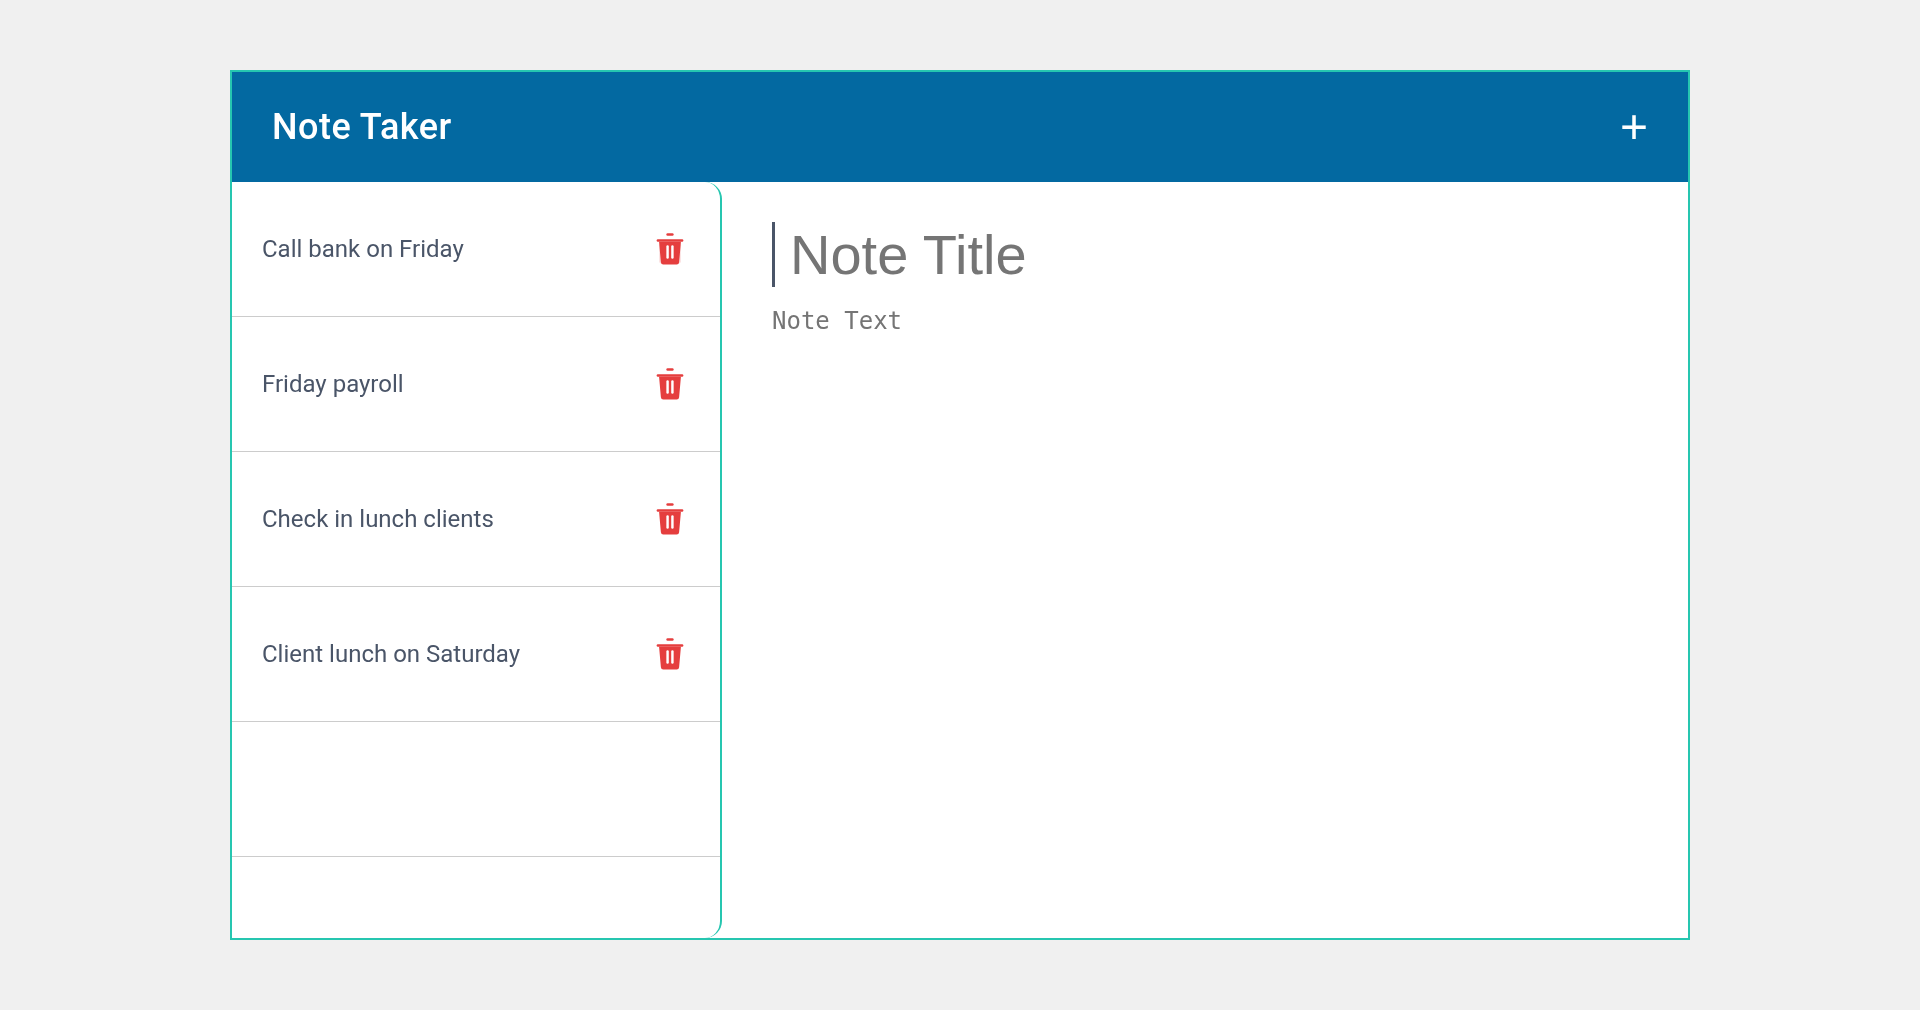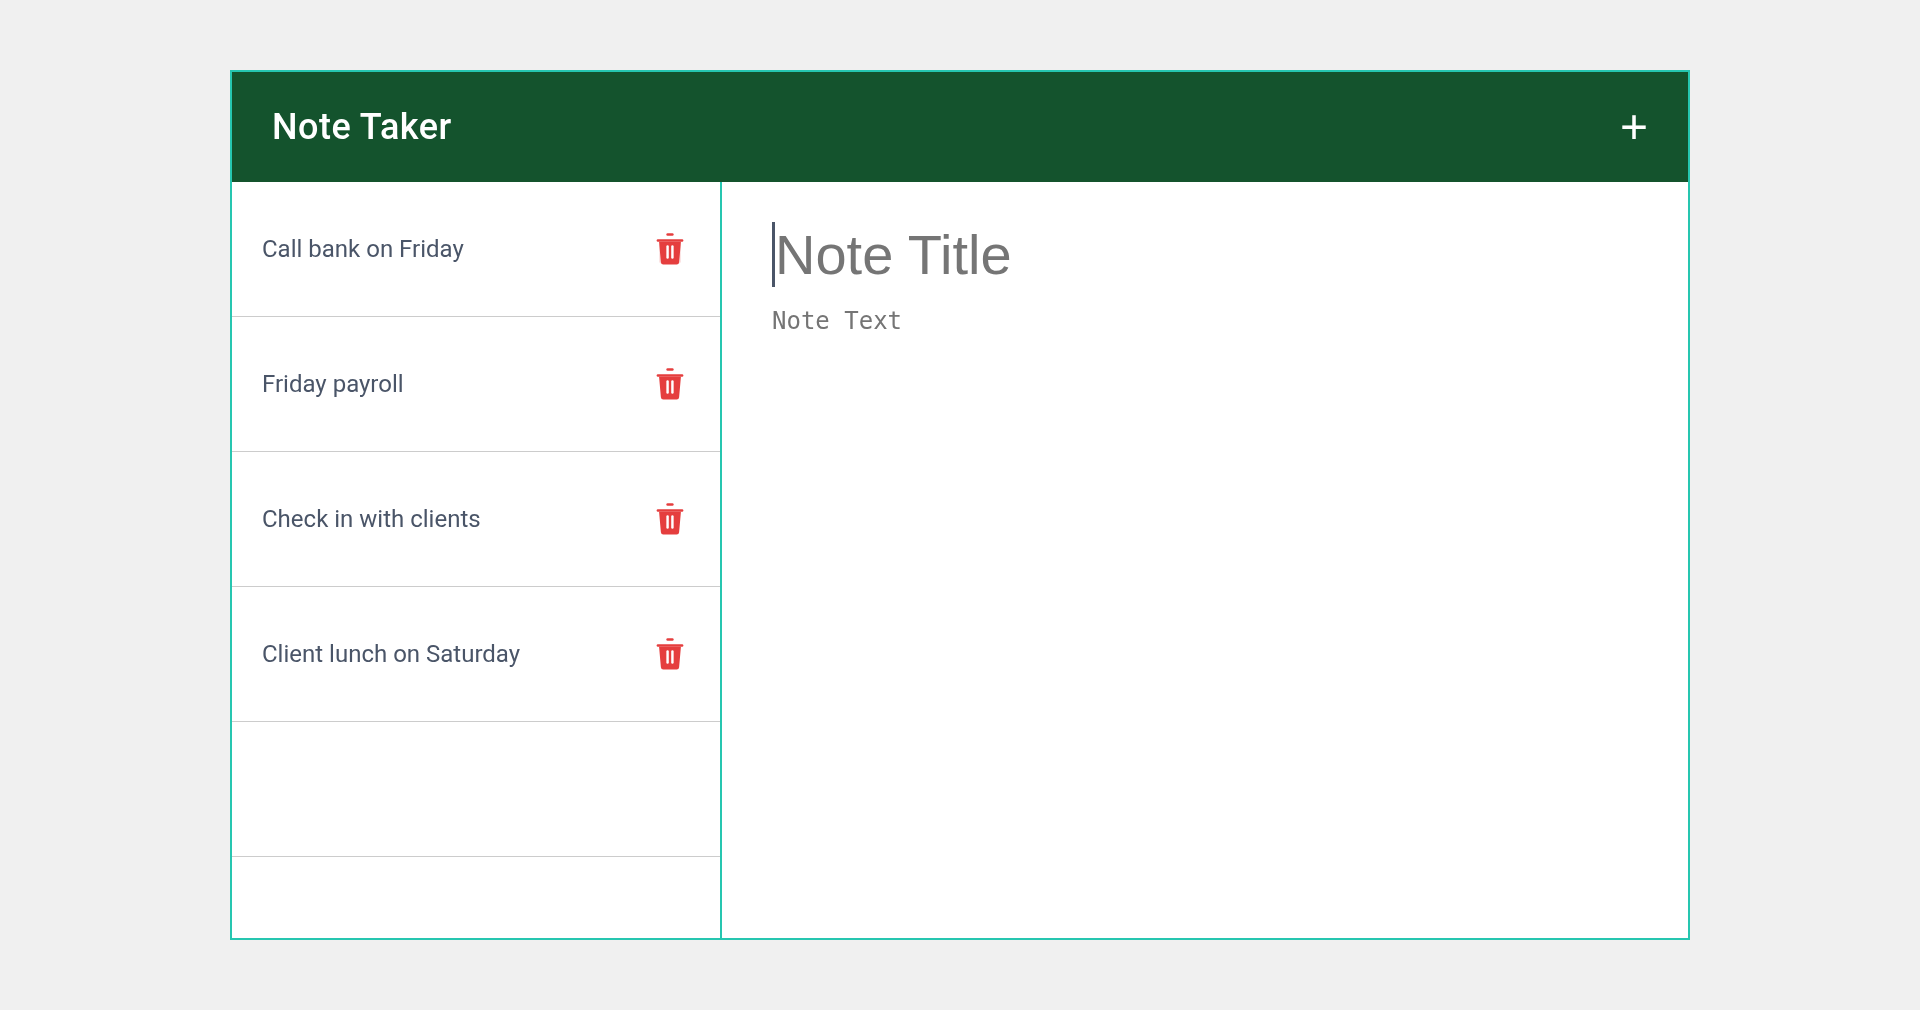--- a/index.html
+++ b/index.html
@@ -21,21 +21,21 @@
       width: 1460px;
       height: 870px;
       border: 2px solid #26c6b0;
       background: #fff;
       display: flex;
       flex-direction: column;
       overflow: hidden;
     }
 
     .app-header {
-      background: #14532d;
+      background: #0369a1;
       height: 110px;
       display: flex;
       align-items: center;
       justify-content: space-between;
       padding: 0 40px;
       flex-shrink: 0;
     }
 
     .app-title {
       color: #fff;
@@ -60,20 +60,21 @@
       flex: 1;
       overflow: hidden;
     }
 
     .notes-list {
       width: 490px;
       flex-shrink: 0;
       border-right: 2px solid #26c6b0;
       overflow-y: auto;
       background: #fff;
+      border-radius: 17px;
     }
 
     .note-item {
       display: flex;
       align-items: center;
       justify-content: space-between;
       padding: 0 30px;
       height: 135px;
       border-bottom: 1px solid #ccc;
       cursor: pointer;
@@ -111,20 +112,21 @@
       flex-direction: column;
       gap: 20px;
     }
 
     .note-title-input {
       font-size: 56px;
       font-weight: 500;
       color: #ec4899;
       border: none;
       border-left: 3px solid #4a5568;
+      padding-left: 15px;
       outline: none;
       width: 100%;
       background: transparent;
     }
 
     .note-text-input {
       font-size: 24px;
       color: #6d28d9;
       border: none;
       outline: none;
@@ -175,21 +177,21 @@
             <rect x="1" y="6" width="22" height="2" rx="1"></rect>
             <rect x="9" y="1" width="6" height="2" rx="1"></rect>
             <path d="M3 8h18l-1.5 17a2 2 0 01-2 1.8H6.5a2 2 0 01-2-1.8L3 8z" fill="#e53e3e"></path>
             <rect x="9" y="11" width="2" height="11" rx="1" fill="#fff"></rect>
             <rect x="13" y="11" width="2" height="11" rx="1" fill="#fff"></rect>
           </svg>
         </button>
       </div>
 
       <div class="note-item">
-        <span class="note-item-label">Check in with clients</span>
+        <span class="note-item-label">Check in lunch clients</span>
         <button class="delete-button">
           <svg class="trash-icon" viewBox="0 0 24 28" fill="#e53e3e" xmlns="http://www.w3.org/2000/svg">
             <rect x="1" y="6" width="22" height="2" rx="1"></rect>
             <rect x="9" y="1" width="6" height="2" rx="1"></rect>
             <path d="M3 8h18l-1.5 17a2 2 0 01-2 1.8H6.5a2 2 0 01-2-1.8L3 8z" fill="#e53e3e"></path>
             <rect x="9" y="11" width="2" height="11" rx="1" fill="#fff"></rect>
             <rect x="13" y="11" width="2" height="11" rx="1" fill="#fff"></rect>
           </svg>
         </button>
       </div>

